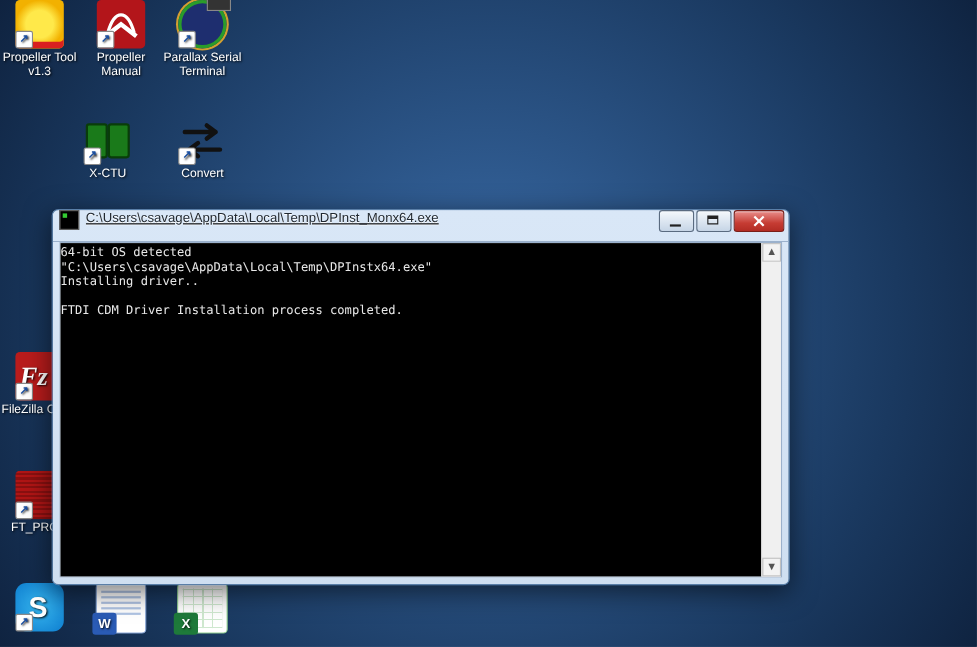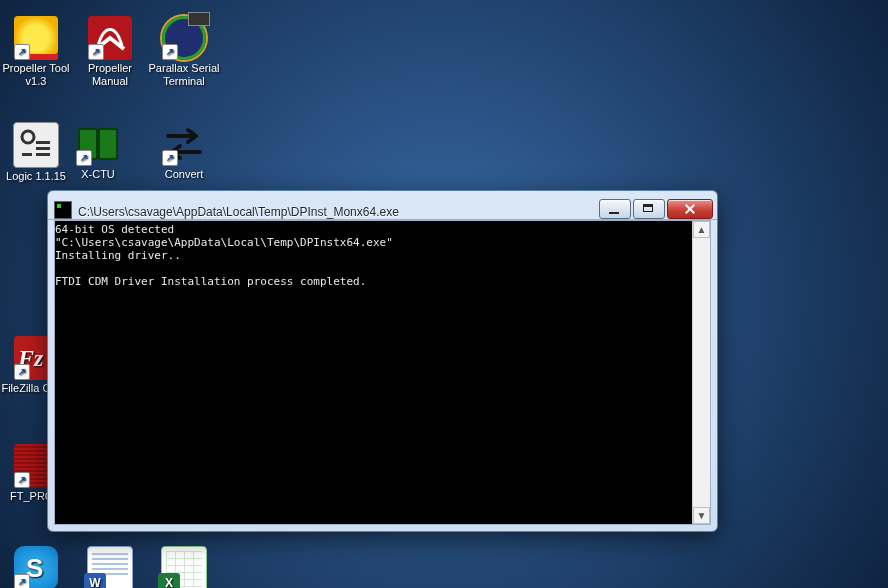--- a/index.html
+++ b/index.html
@@ -17,21 +17,20 @@
     inset: 0;
   }
   .icon {
     position: absolute;
     width: 72px;
     text-align: center;
     color: #fff;
     font-size: 11px;
     text-shadow: 1px 1px 2px rgba(0,0,0,0.9);
     cursor: default;
-    margin-top: 16px;
   }
   .icon .glyph {
     width: 44px;
     height: 44px;
     margin: 0 auto 2px auto;
     position: relative;
     border-radius: 4px;
   }
   .icon .shortcut-arrow {
     position: absolute;
@@ -68,24 +67,25 @@
     background: linear-gradient(180deg, #d9e7f7 0%, #cfdff1 100%);
     border: 1px solid #5a7fa8;
     border-radius: 6px;
     box-shadow: 0 6px 24px rgba(0,0,0,0.55);
     display: flex;
     flex-direction: column;
   }
   .titlebar {
     height: 28px;
     display: flex;
-    align-items: flex-end;
+    align-items: flex-start;
     padding: 0 4px 0 6px;
     border-bottom: 1px solid #9bb1cc;
     border-radius: 6px 6px 0 0;
+    text-decoration: underline;
   }
   .titlebar .appicon {
     width: 16px;
     height: 16px;
     background: #000;
     border: 1px solid #666;
     position: relative;
     margin-right: 6px;
   }
   .titlebar .appicon::after {
@@ -212,32 +212,20 @@
     <div class="glyph" style="background:#b3151a;">
       <svg viewBox="0 0 44 44" width="44" height="44">
           <path d="M10 30 C16 8 28 8 34 30" stroke="#fff" stroke-width="3" fill="none"></path>
           <path d="M8 33 L22 22 L36 33" stroke="#fff" stroke-width="4" fill="none"></path>
         </svg>
       <div class="shortcut-arrow"></div>
     </div>
     <span class="lbl">Propeller Manual</span>
   </div>
 
-  <div class="icon" style="left:0px;top:106px">
-    <div class="glyph" style="background:#eee;border:1px solid #888;">
-      <svg viewBox="0 0 44 44" width="44" height="44">
-          <circle cx="14" cy="14" r="6" fill="none" stroke="#333" stroke-width="3"></circle>
-          <rect x="22" y="18" width="14" height="3" fill="#333"></rect>
-          <rect x="22" y="24" width="14" height="3" fill="#333"></rect>
-          <rect x="22" y="30" width="14" height="3" fill="#333"></rect>
-          <rect x="8" y="30" width="10" height="3" fill="#333"></rect>
-        </svg>
-    </div>
-    <span class="lbl">Logic 1.1.15</span>
-  </div>
 
   <div class="icon" style="left:62px;top:106px">
     <div class="glyph">
       <div style="position:absolute;left:2px;top:6px;width:16px;height:28px;background:#1a7a1a;border:2px solid #093d09;border-radius:3px;"></div>
       <div style="position:absolute;right:2px;top:6px;width:16px;height:28px;background:#1a7a1a;border:2px solid #093d09;border-radius:3px;"></div>
       <div class="shortcut-arrow"></div>
     </div>
     <span class="lbl">X-CTU</span>
   </div>
 

